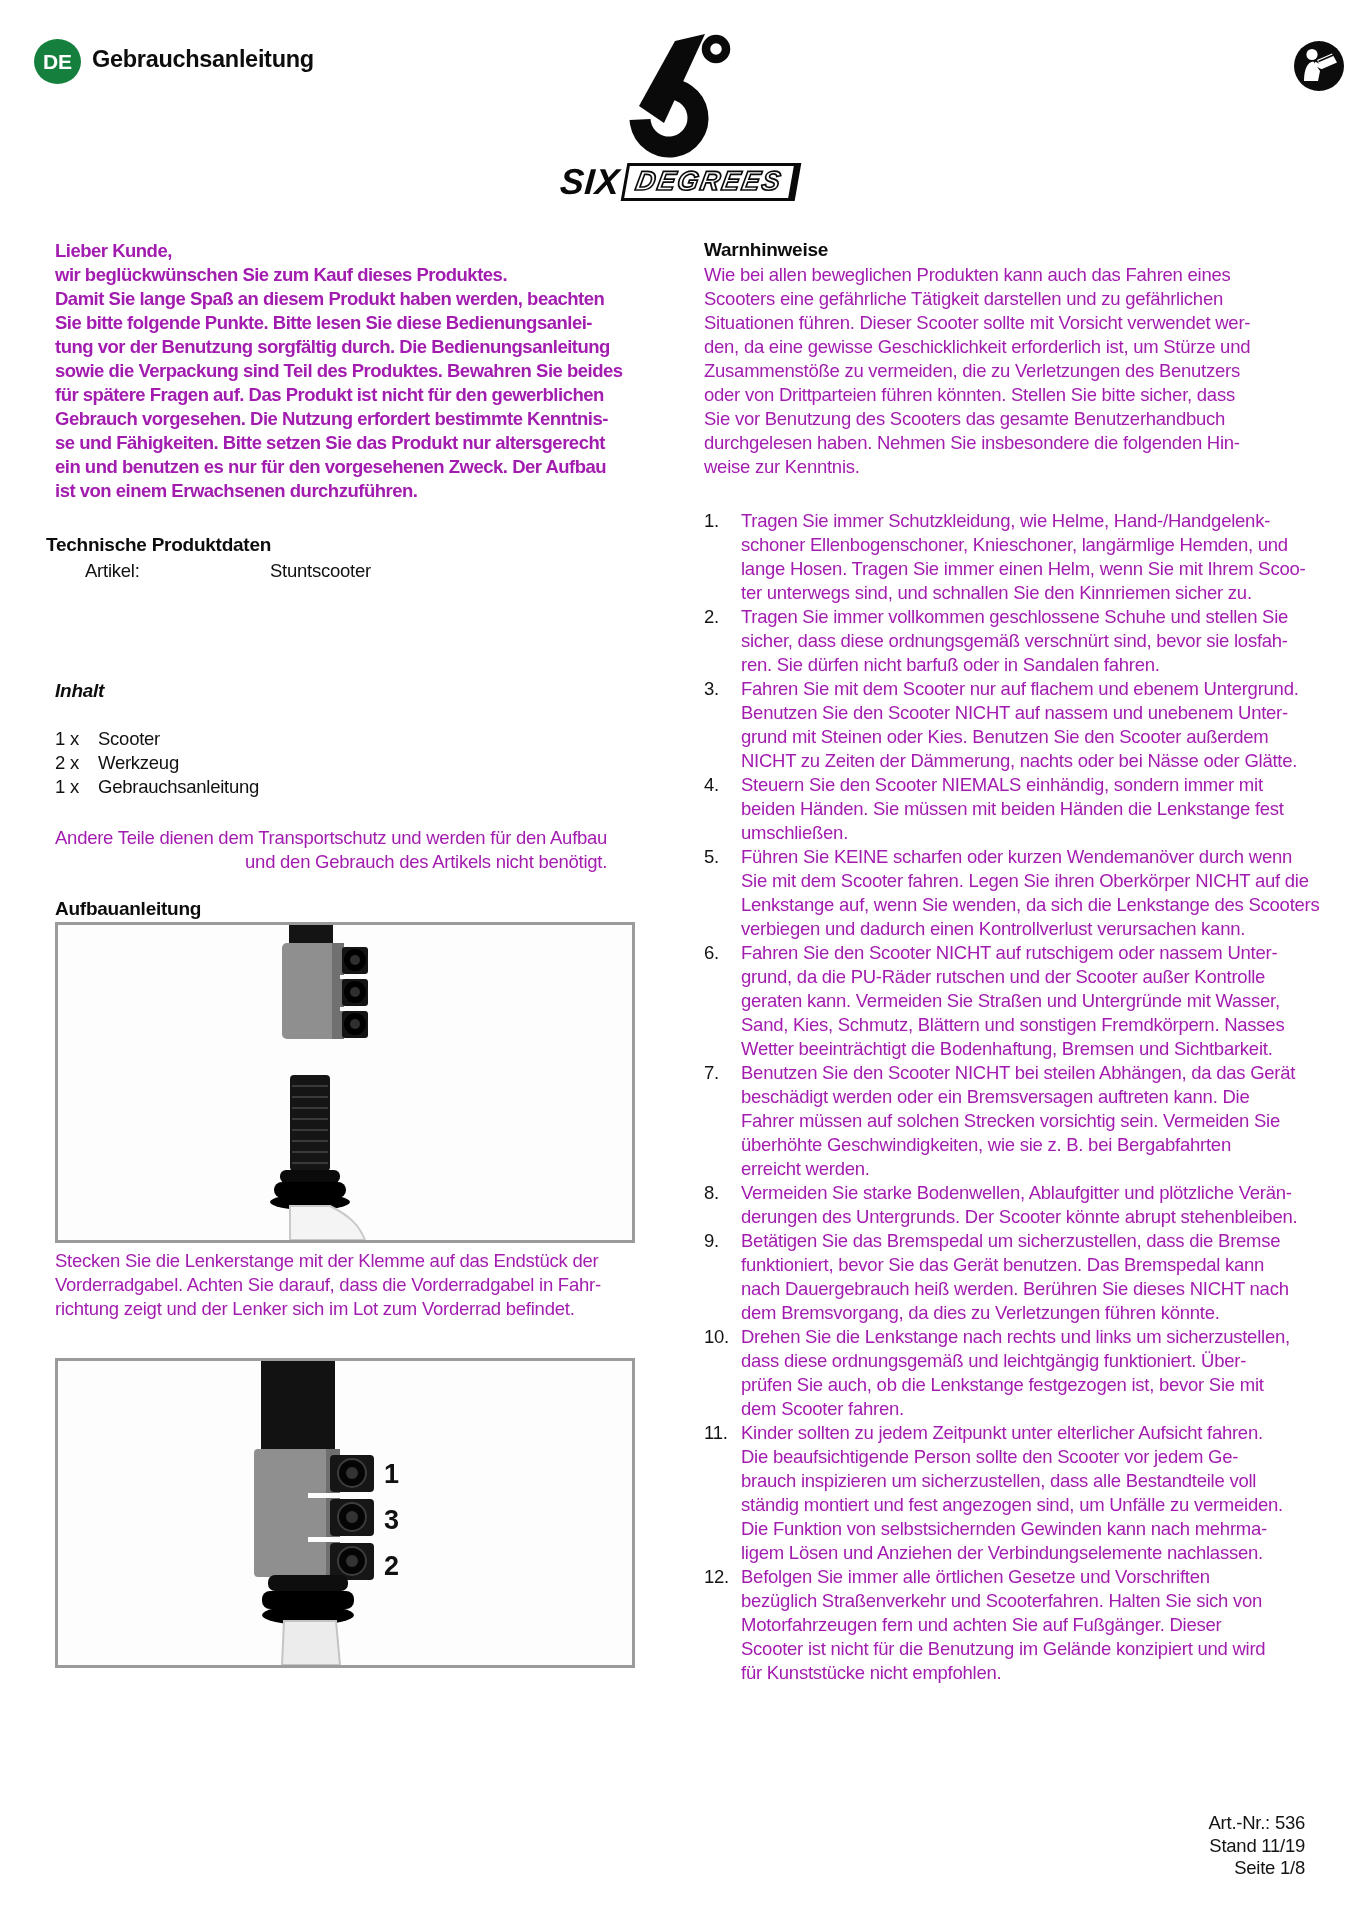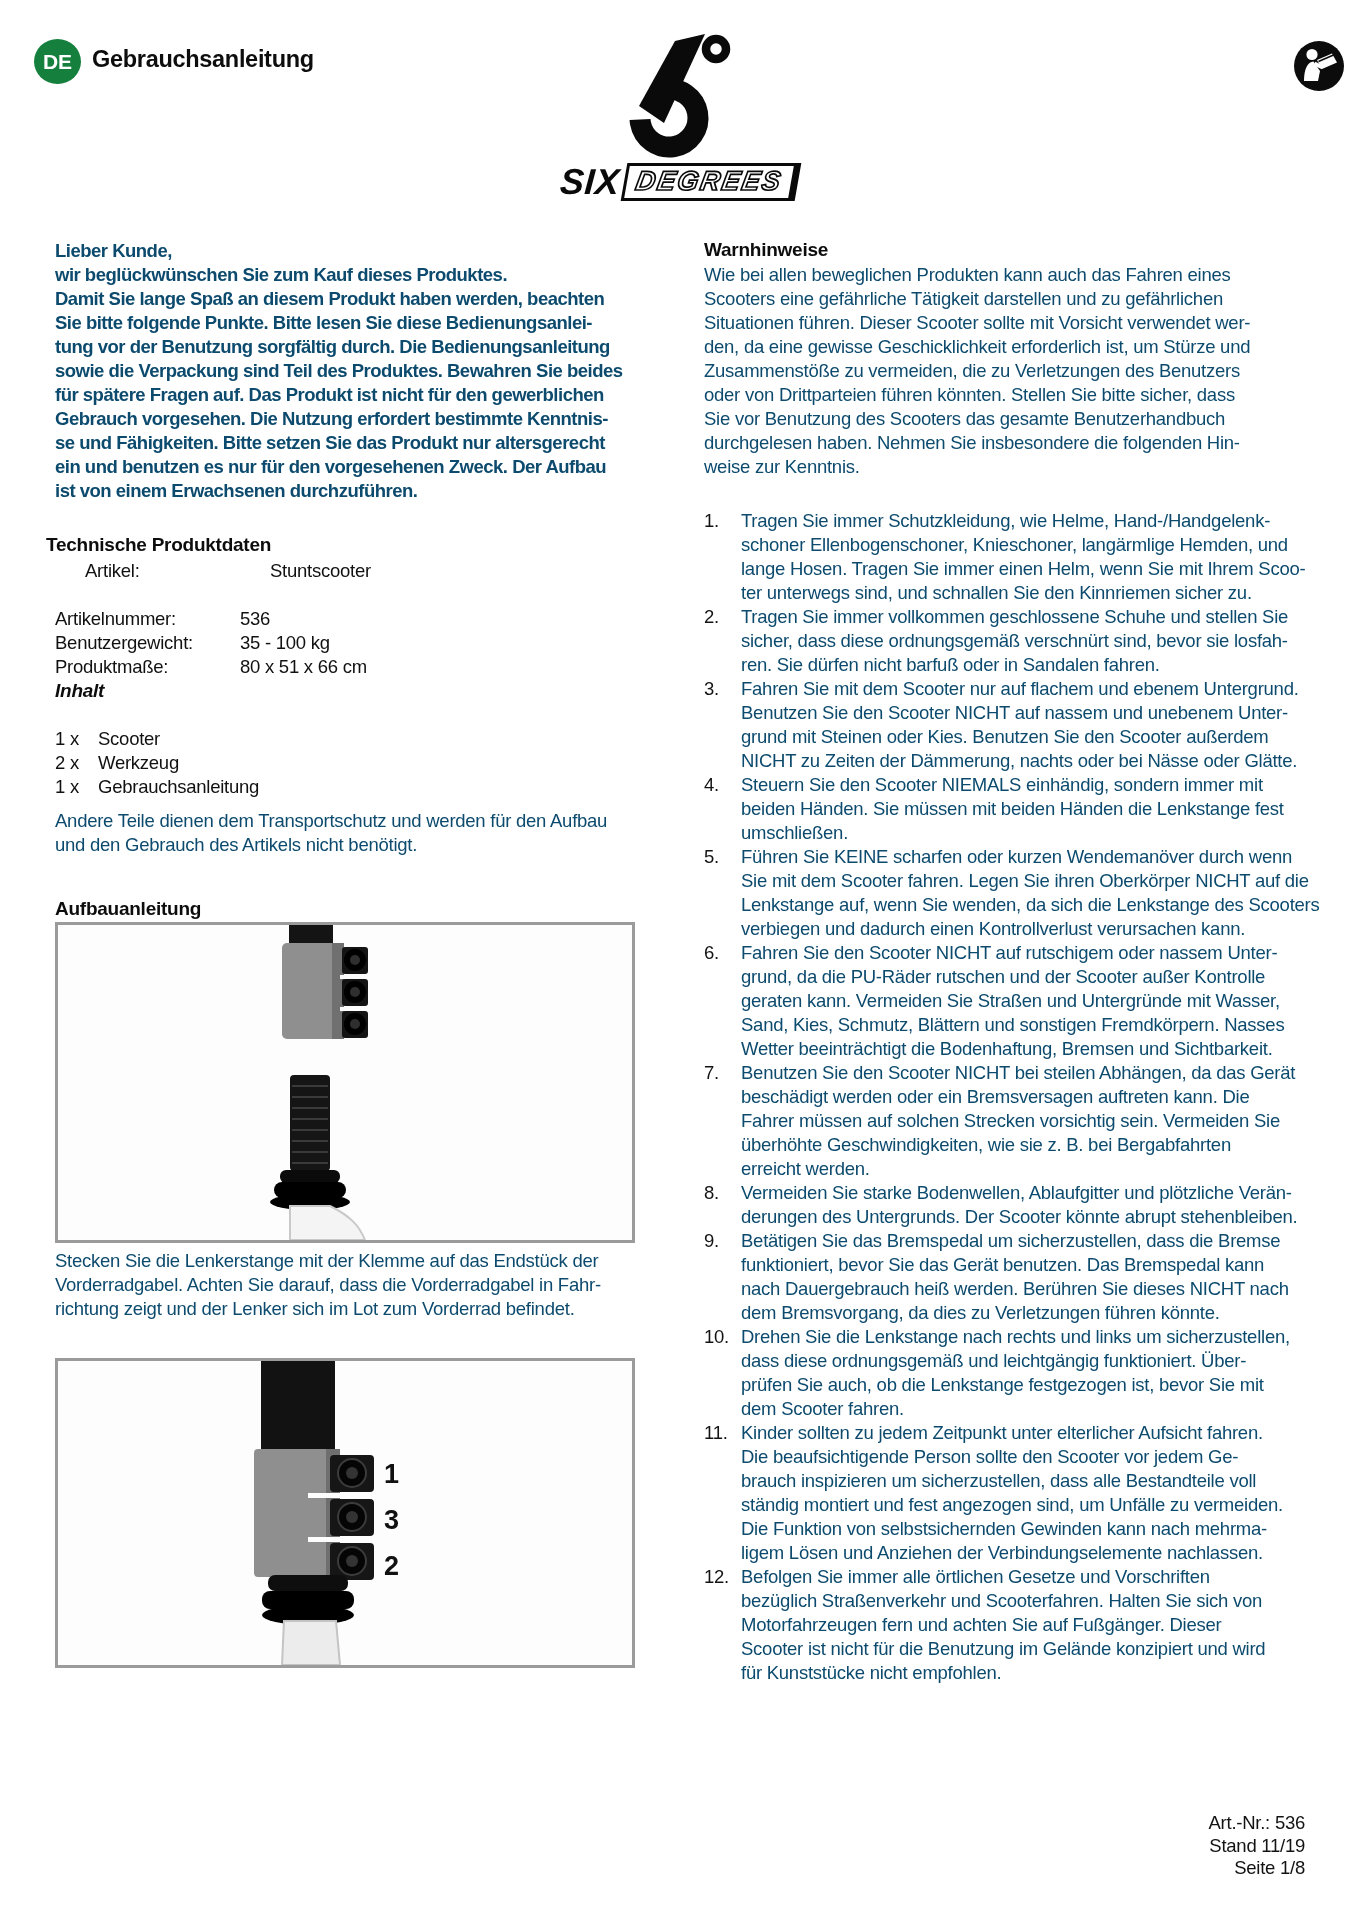--- a/index.html
+++ b/index.html
@@ -37,21 +37,21 @@
     border:3px solid #0a0a0a; border-right-width:7px;
     padding:0 9px 1px 9px; transform:skewX(-10deg); background:#ffffff;
   }
   .wordmark .degrees-box span {
     display:inline-block; font-size:27px; font-weight:900; font-style:italic;
     color:#ffffff; -webkit-text-stroke:1.7px #0a0a0a; letter-spacing:2px;
   }
   .read-icon { position:absolute; left:1293px; top:40px; }
 
   
-  .lines { white-space:pre; font-size:18.5px; line-height:24px; letter-spacing:-0.25px; color:#0c4a6e; }
+  .lines { white-space:pre; font-size:18.5px; line-height:24px; letter-spacing:-0.25px; color:#a21caf; }
   .bold  { font-weight:700; }
   .h19   { font-size:19px; font-weight:700; letter-spacing:-0.25px; color:#0d0d0d; }
 
   
   .abs { position:absolute; }
   .intro { left:55px; top:239px; width:560px; letter-spacing:-0.5px; }
   .tech-heading { left:46px; top:534px; }
   .tech-rows { left:55px; font-size:18.5px; line-height:24px; letter-spacing:-0.25px; }
   .tech-row { display:flex; }
   .tech-row .lbl { width:185px; flex:0 0 185px; }
@@ -125,52 +125,38 @@
 ein und benutzen es nur für den vorgesehenen Zweck. Der Aufbau
 ist von einem Erwachsenen durchzuführen.</div>
 
   <div class="abs h19 tech-heading">Technische Produktdaten</div>
   <div class="abs tech-rows" style="top:559px;margin-left:30px;">
     <div class="tech-row">
       <span class="lbl">Artikel:</span>
       <span>Stuntscooter</span>
     </div>
   </div>
-  <div class="abs tech-rows" style="top:607px;">
-    <div class="tech-row">
-      <span class="lbl">Artikelnummer:</span>
-      <span>536</span>
-    </div>
-    <div class="tech-row">
-      <span class="lbl">Benutzergewicht:</span>
-      <span>35 - 100 kg</span>
-    </div>
-    <div class="tech-row">
-      <span class="lbl">Produktmaße:</span>
-      <span>80 x 51 x 66 cm</span>
-    </div>
-  </div>
 
   <div class="abs h19" style="left:55px; top:680px;font-style:italic;">Inhalt</div>
   <div class="abs contents-items" style="top:727px;">
     <div class="contents-item">
       <span class="qty">1 x</span>
       <span>Scooter</span>
     </div>
     <div class="contents-item">
       <span class="qty">2 x</span>
       <span>Werkzeug</span>
     </div>
     <div class="contents-item">
       <span class="qty">1 x</span>
       <span>Gebrauchsanleitung</span>
     </div>
   </div>
 
-  <div class="abs lines" style="left:55px; top:809px;">Andere Teile dienen dem Transportschutz und werden für den Aufbau
+  <div class="abs lines" style="left:55px; top:826px;text-align:right;">Andere Teile dienen dem Transportschutz und werden für den Aufbau
 und den Gebrauch des Artikels nicht benötigt.</div>
 
   <div class="abs h19" style="left:55px; top:898px;">Aufbauanleitung</div>
 
   <div class="figure" style="top:922px; height:321px;">
     <svg width="574" height="315" viewBox="0 0 574 315">
       <rect x="0" y="0" width="574" height="315" fill="#fdfdfd"></rect>
 
       <rect x="231" y="0" width="44" height="26" fill="#141414"></rect>
       <rect x="224" y="18" width="62" height="96" rx="5" fill="#8f8f8f"></rect>

